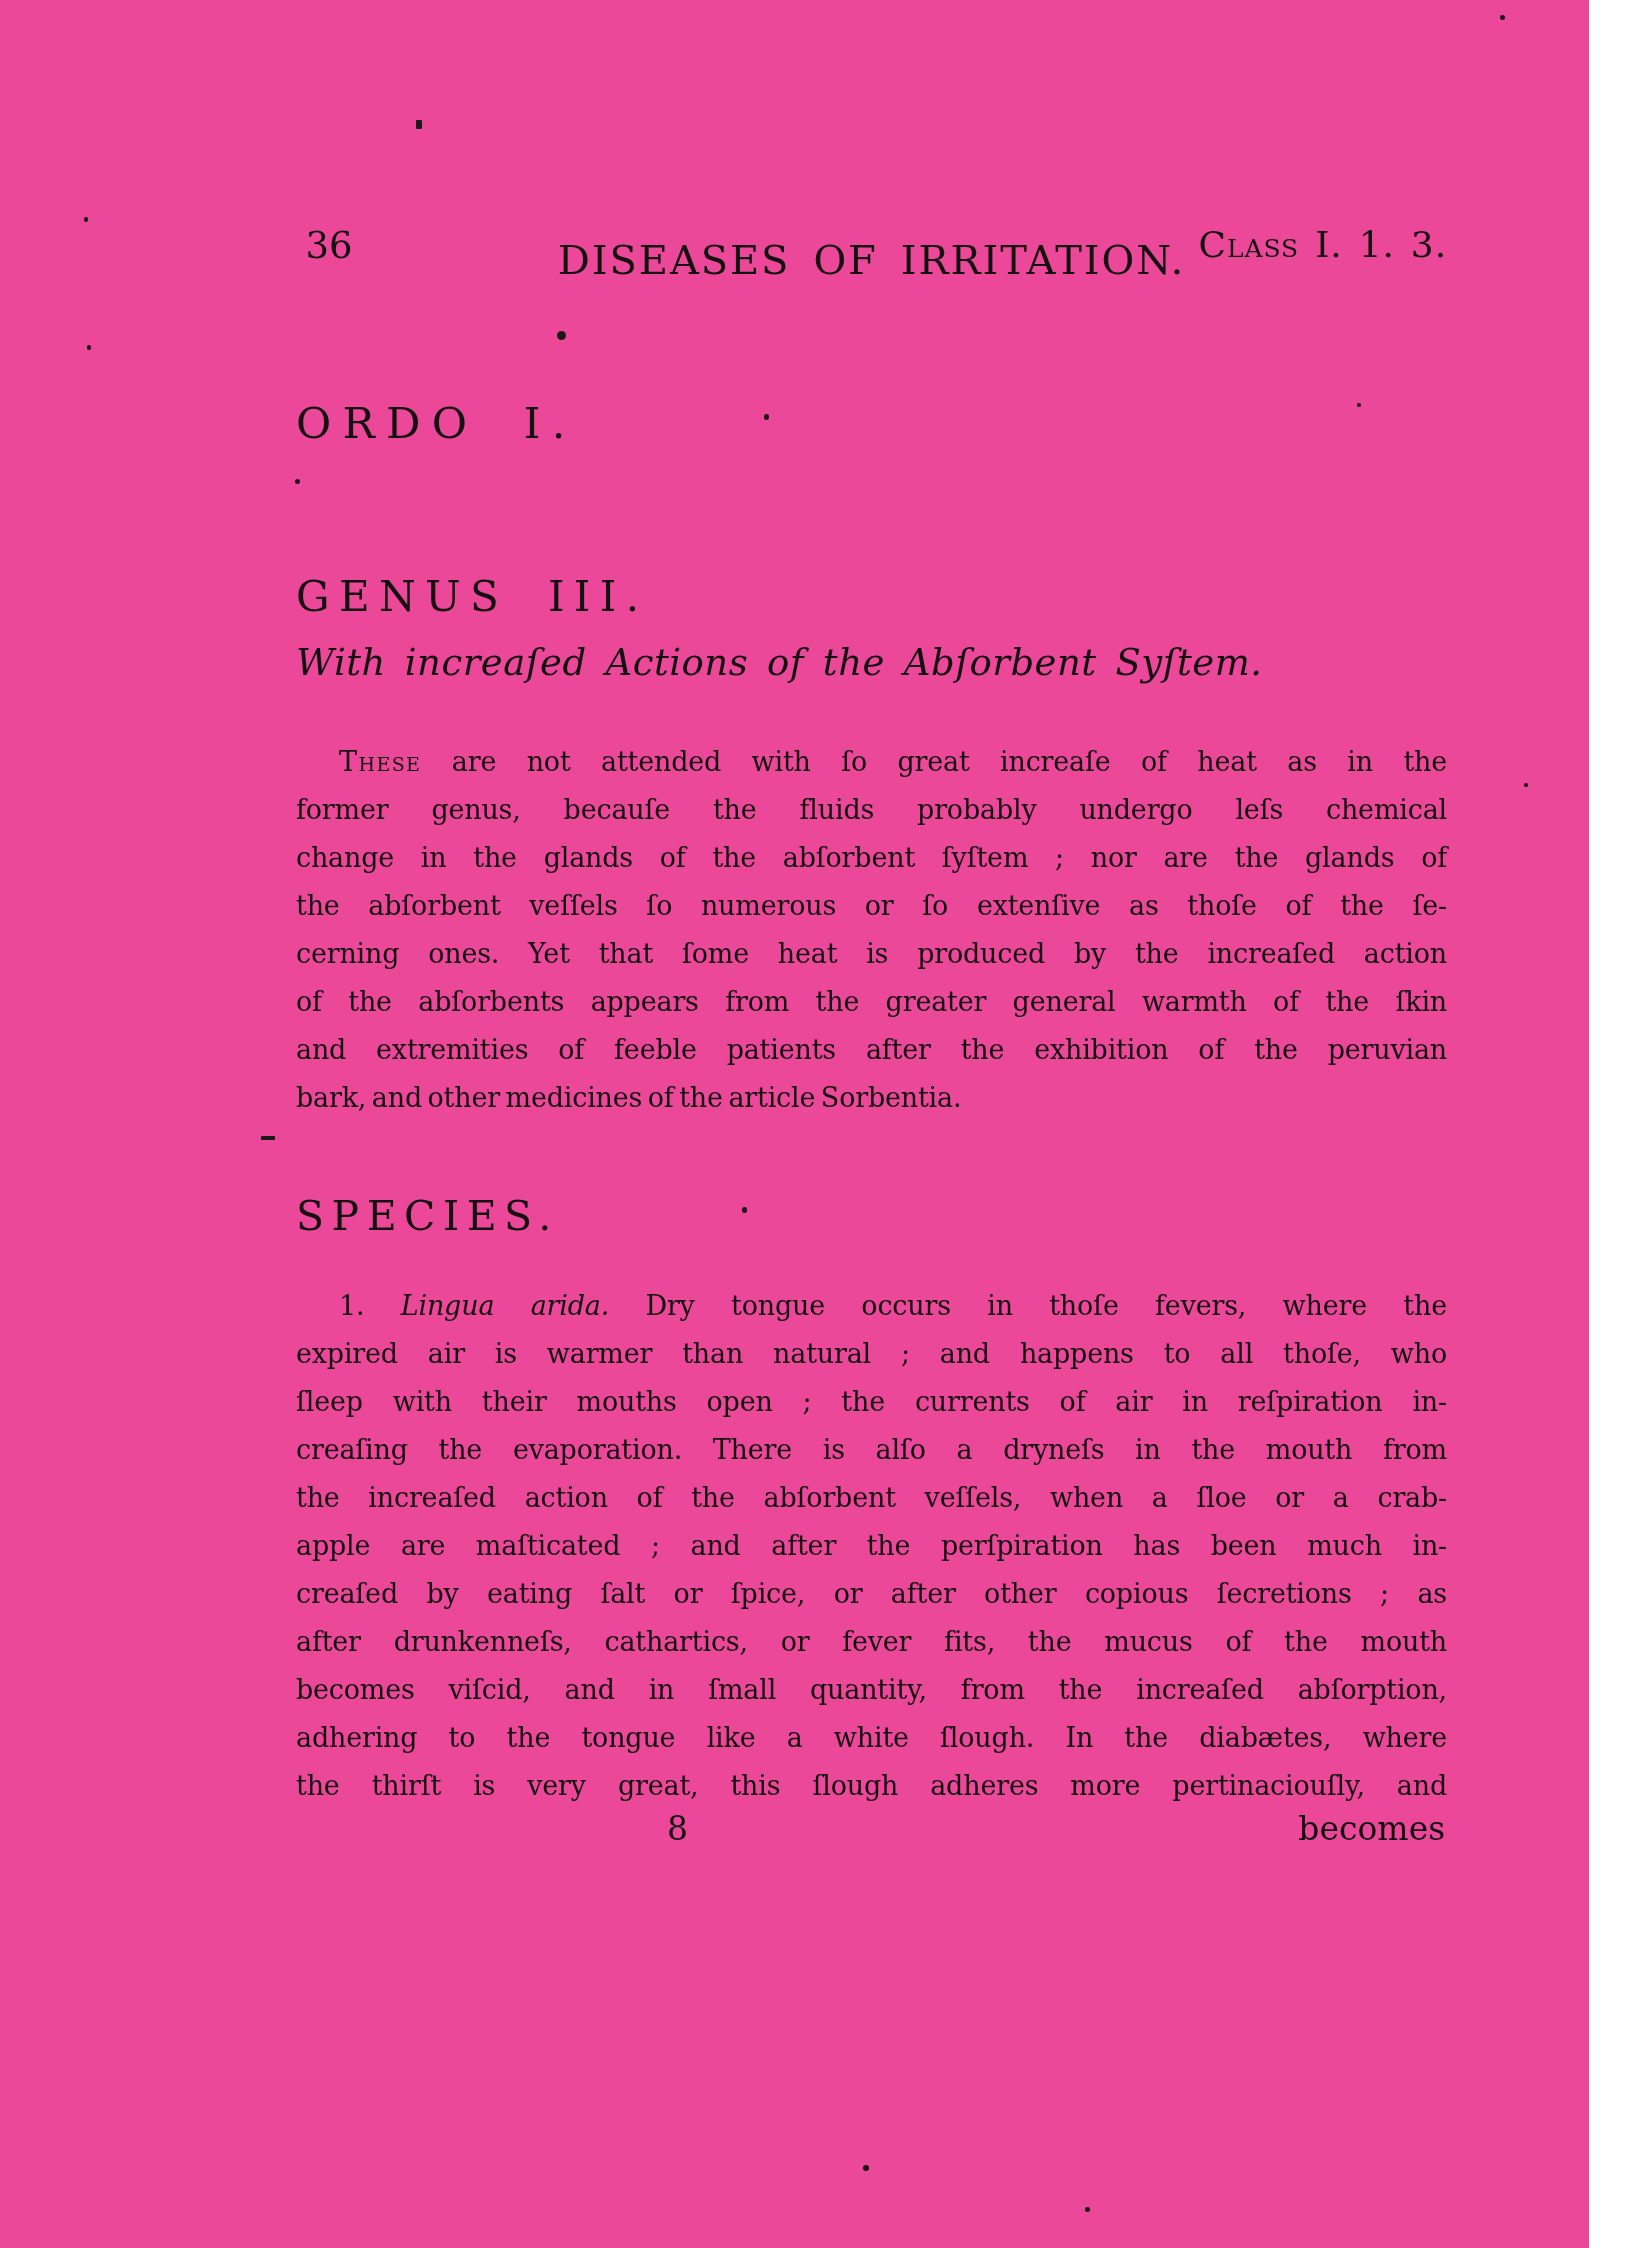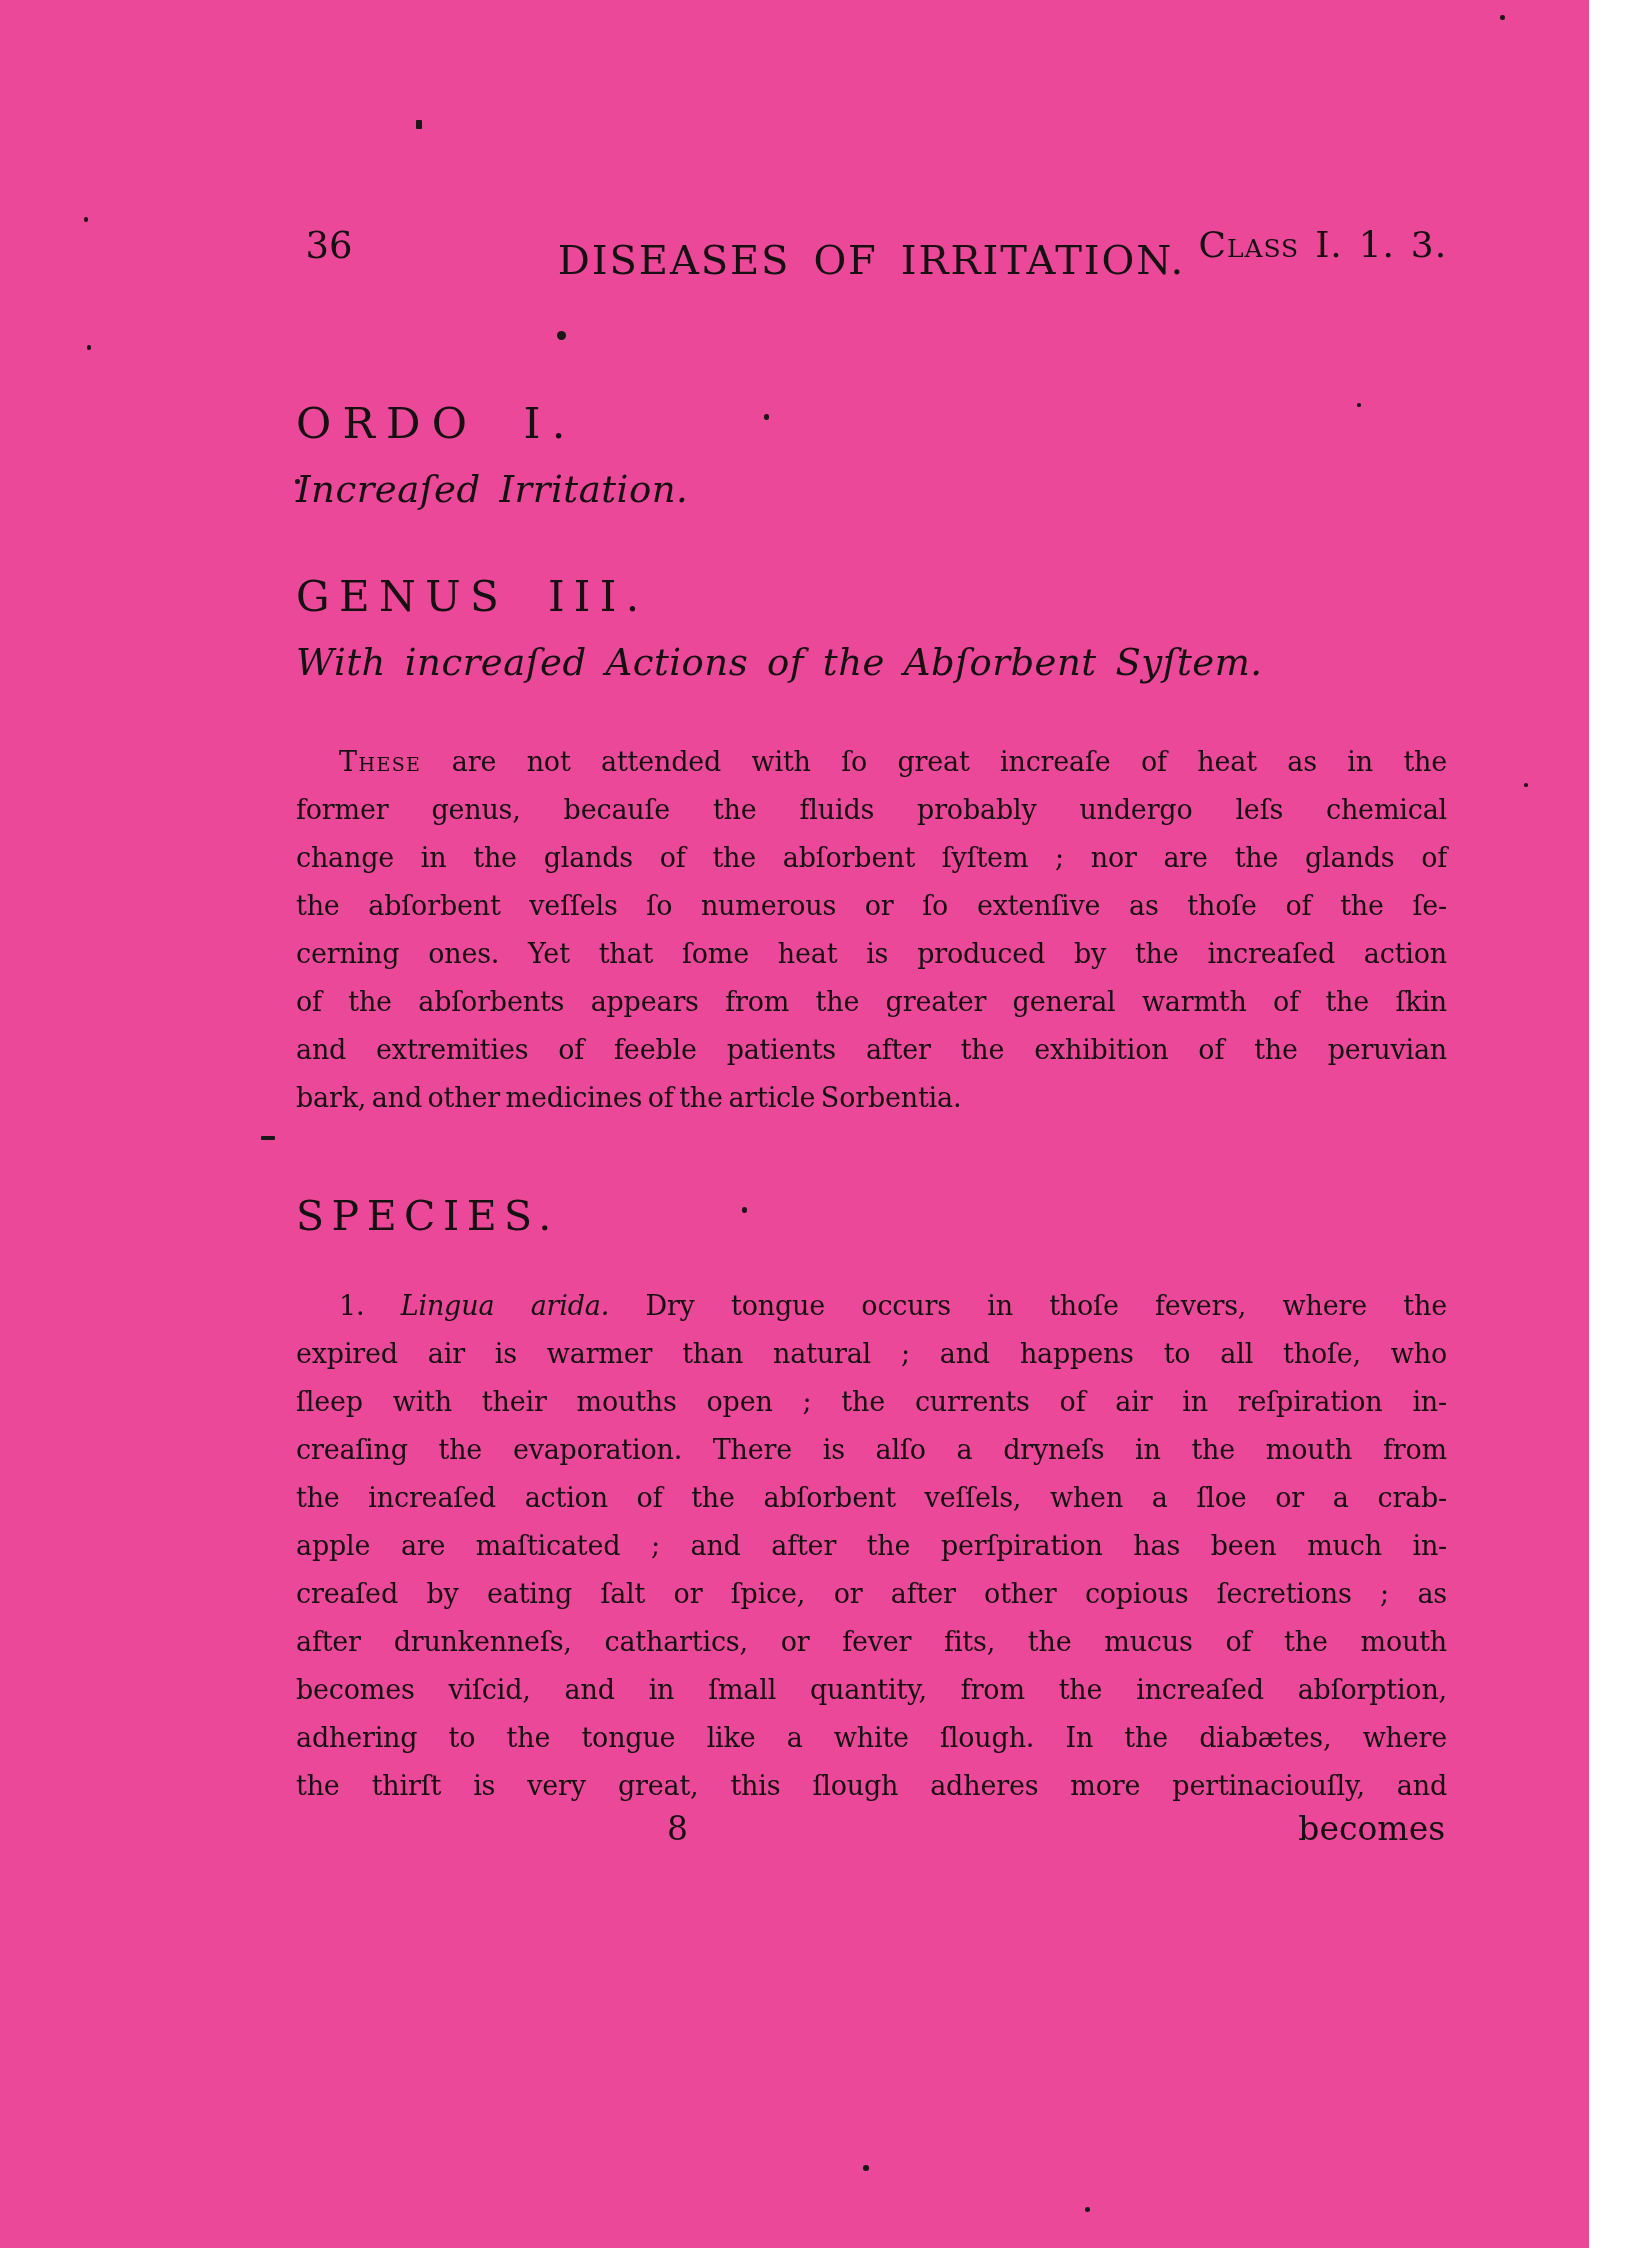--- a/index.html
+++ b/index.html
@@ -55,21 +55,20 @@
 <div class="page">
   <div class="content">
 
     <div class="runhead">
       <span class="pagenum">36</span>
       <span class="htitle">DISEASES OF IRRITATION.</span>
       <span class="hclass">Class I. 1. 3.</span>
     </div>
 
     <div class="center h-ordo">ORDO I.</div>
-    <div class="center sub-ordo">Increaſed Irritation.</div>
 
     <div class="center h-genus">GENUS III.</div>
     <div class="center sub-genus">With increaſed Actions of the Abſorbent Syſtem.</div>
 
     <div class="para p-intro">
       <div class="bodyline indent">
         <span class="smallcaps">These</span><span> are not attended with ſo great increaſe of heat as in the</span>
       </div>
       <div style="display:contents">
         

